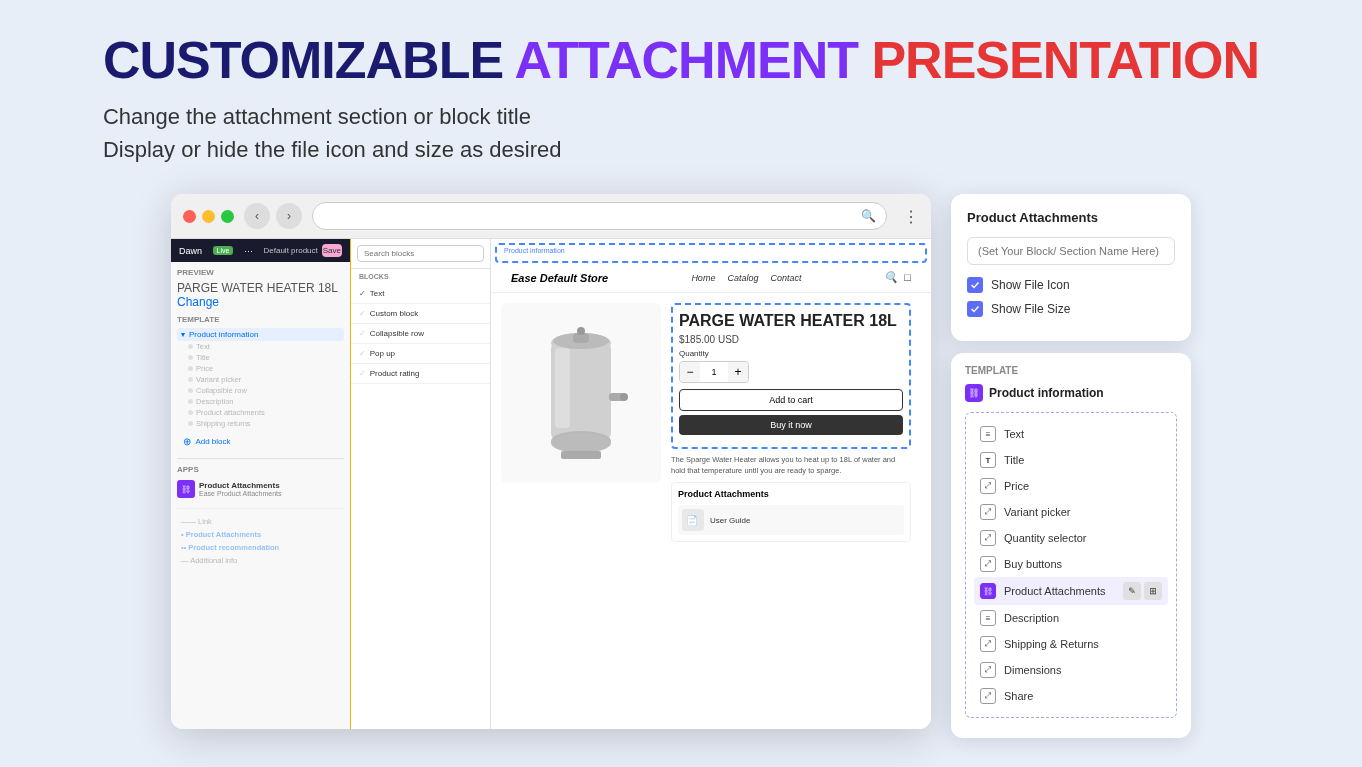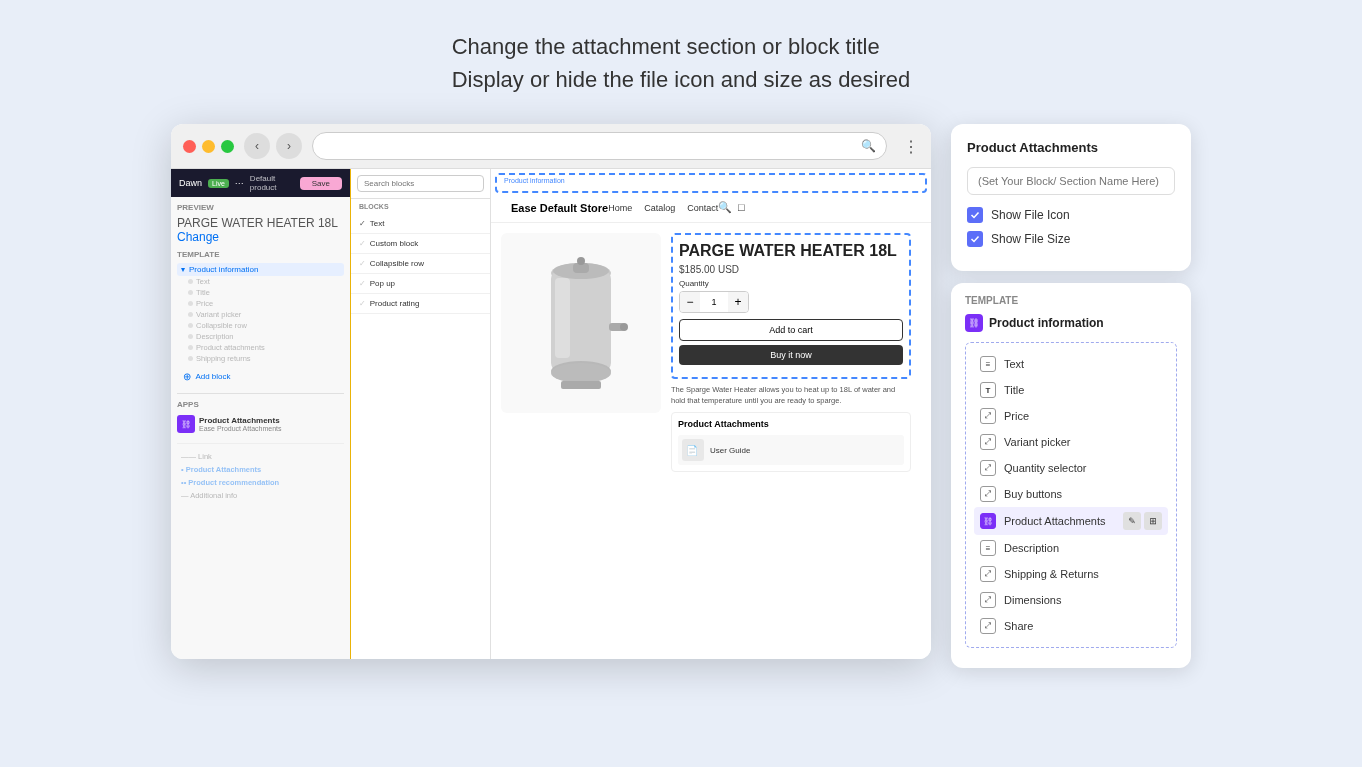--- a/index.html
+++ b/index.html
@@ -110,21 +110,21 @@
       gap: 6px;
     }
     .editor-topbar .theme-name { color: #fff; font-size: 9px; }
     .live-badge {
       background: #4caf50; color: #fff; font-size: 7px;
       padding: 1px 4px; border-radius: 3px;
     }
     .editor-topbar-right { display: flex; gap: 4px; align-items: center; }
     .topbar-btn {
       background: #f9a8d4; color: #333; border: none; border-radius: 4px;
-      font-size: 8px; padding: 2px 12px; cursor: pointer;
+      font-size: 8px; padding: 2px 1px; cursor: pointer;
     }
 
     .sidebar-content {
       padding: 6px;
     }
     .sidebar-section-title {
       font-size: 8px;
       color: #888;
       margin-bottom: 4px;
       font-weight: 600;
@@ -249,23 +249,25 @@
     
     .store-preview {
       flex: 1;
       background: #fff;
       overflow: hidden;
       position: relative;
     }
     .store-nav {
       display: flex;
       align-items: center;
+      justify-content: space-between;
       padding: 8px 20px;
       border-bottom: 1px solid #eee;
       font-size: 10px;
+      font-style: italic;
     }
     .store-logo { font-weight: 700; font-size: 11px; }
     .store-nav-links { display: flex; gap: 12px; color: #333; font-size: 9px; }
     .store-nav-icons { font-size: 11px; color: #333; display: flex; gap: 6px; }
 
     .store-product {
       display: flex;
       gap: 0;
       padding: 10px;
     }
@@ -495,20 +497,27 @@
     }
     .expand-icon { border: 1.5px solid #999; border-radius: 3px; width: 16px; height: 16px; display: flex; align-items: center; justify-content: center; font-size: 8px; }
 
     
     .blurred { opacity: 0.4; filter: blur(0.5px); }
   </style>
 </head>
 <body>
 
 <div>
+  <h1 class="hero-title">
+    <span class="dark">CUSTOMIZABLE</span>
+    <span> </span>
+    <span class="purple">ATTACHMENT</span>
+    <span> </span>
+    <span class="red">PRESENTATION</span>
+  </h1>
   <p class="hero-subtitle">
     <span>Change the attachment section or block title</span><br>
     <span>Display or hide the file icon and size as desired</span>
   </p>
 </div>
 
 <div class="main-content">
 
   <div class="browser-mockup">
 

